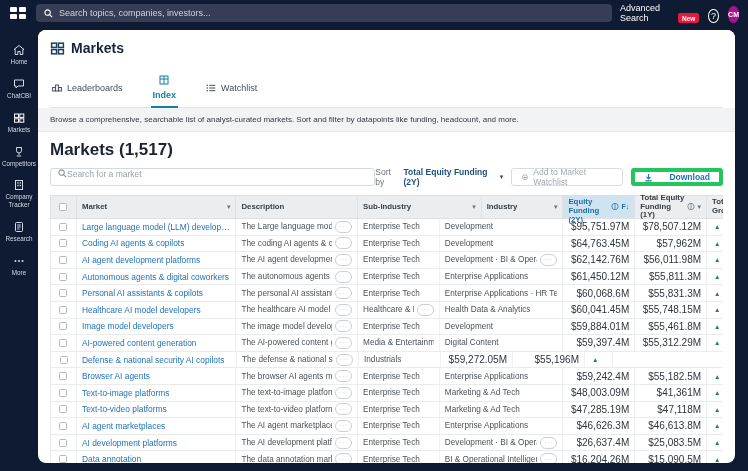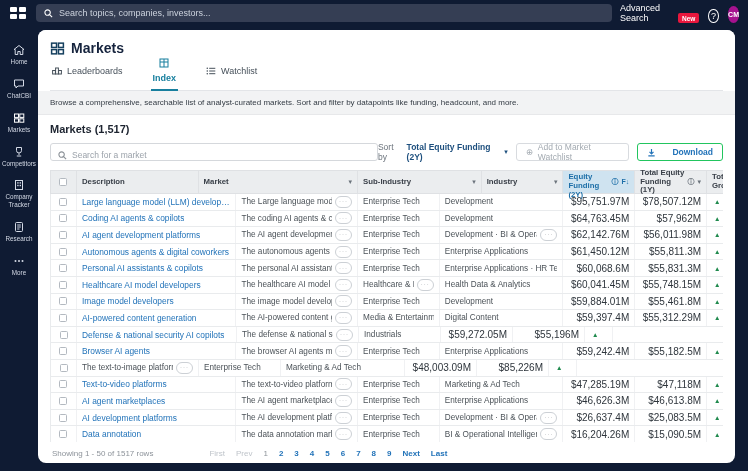--- a/index.html
+++ b/index.html
@@ -21,38 +21,38 @@
   .sidebar { position:absolute; left:0; top:30px; width:38px; bottom:0; display:flex; flex-direction:column; padding-top:8px; }
   .side-item { display:flex; flex-direction:column; align-items:center; gap:2px; padding:6px 0; cursor:pointer; }
   .side-item svg { display:block; }
   .side-item .lbl { color:#d4dae6; font-size:6.3px; text-align:center; line-height:1.25; }
 
   
   .card { position:absolute; left:38px; top:30px; right:13px; bottom:8px; background:#fff; border-radius:8px; overflow:hidden; }
   .card-head { padding:10px 12px 0 12px; background:#fff; }
   .title-row { display:flex; align-items:center; gap:6px; }
   .page-title { font-size:14px; font-weight:bold; color:#15233d; }
-  .tabs { display:flex; gap:26px; margin-top:2px; border-bottom:1px solid #e3e5e8; }
+  .tabs { display:flex; gap:26px; margin-top:19px; border-bottom:1px solid #e3e5e8; }
   .tab { display:flex; align-items:center; gap:5px; font-size:9px; color:#46505a; padding:0 2px 6px 2px; cursor:pointer; }
   .tab.active { color:#177f9e; font-weight:bold; border-bottom:2px solid #177f9e; margin-bottom:-1px;flex-direction:column; }
   .desc-strip { background:#f2f3f4; border-bottom:1px solid #e7e8ea; padding:7px 12px; font-size:8px; color:#333b44; }
 
   .content { padding:8px 12px 0 12px; }
-  .tbl-heading { font-size:11px; font-weight:bold; color:#1d2430; }
+  .tbl-heading { font-size:17px; font-weight:bold; color:#1d2430; }
   .toolbar { display:flex; align-items:center; margin-top:7px; }
-  .msearch { width:345px; height:18px; border:1px solid #d5d8dc; border-radius:3px; display:flex; align-items:flex-end; gap:5px; padding:0 7px; }
+  .msearch { width:345px; height:18px; border:1px solid #d5d8dc; border-radius:3px; display:flex; align-items:flex-start; padding:0 7px; }
   .msearch .ph { color:#9ba2aa; font-size:8.5px; }
   .tools { margin-left:auto; display:flex; align-items:center; gap:8px; }
   .sortby { display:flex; align-items:center; gap:4px; font-size:8.5px; }
   .sortby .sb-lbl { color:#6b737c; }
   .sortby .sb-val { color:#1d4f7e; font-weight:bold; }
   .sortby .chev { color:#1d4f7e; font-size:7px; }
   .btn { height:18px; display:flex; align-items:center; gap:5px; padding:0 9px; border-radius:3px; font-size:8.5px; background:#fff; cursor:pointer; }
   .btn.disabled { border:1px solid #d8dbdf; color:#a3aab1; }
-  .btn.primary-outline { border:1px solid #22c55e; color:#2273b9; font-weight:bold;gap:16px; }
+  .btn.primary-outline { border:4px solid #22c55e; color:#2273b9; font-weight:bold;gap:16px; }
 
   
   .tbl-wrap { margin-top:8px; width:673px; overflow:hidden; height:272px; }
   .tbl { width:686px; }
   .thr { display:flex; background:#ebedef; border:1px solid #dfe1e4; height:24px; }
   .th { font-size:7.8px; font-weight:bold; color:#3a4049; display:flex; align-items:center; padding:0 5px; border-right:1px solid #dfe1e4; line-height:1.15; }
   .th .arr { margin-left:auto; color:#6b737c; font-size:7px; }
   .th.sorted { background:#cfe3f0; color:#1d6fa8; }
   .th .hicons { margin-left:auto; display:flex; align-items:center; gap:3px; font-size:7px; color:#1d6fa8; }
   .th.f1 .hicons { color:#6b737c; }
@@ -242,26 +242,26 @@
         </div>
       </div>
     </div>
 
     <div class="tbl-wrap">
       <div class="tbl">
         <div class="thr">
           <div class="th c-check">
               <span class="cb"></span>
             </div>
-          <div class="th c-desc">
-              <span>Description</span>
-            </div>
           <div class="th c-market">
               <span>Market</span>
               <span class="arr">▾</span>
+            </div>
+          <div class="th c-desc">
+              <span>Description</span>
             </div>
           <div class="th c-sub">
               <span>Sub-Industry</span>
               <span class="arr">▾</span>
             </div>
           <div class="th c-ind">
               <span>Industry</span>
               <span class="arr">▾</span>
             </div>
           <div class="th c-f2 sorted">
@@ -509,32 +509,35 @@
     <div class="td c-f2 num">$59,242.4M</div>
     <div class="td c-f1 num">$55,182.5M</div>
     <div class="td c-g">
                 <span class="tri">▲</span>
               </div>
   </div>
             <div class="tr">
     <div class="td c-check">
                 <span class="cb"></span>
               </div>
+    <div class="td c-market">
+                <a class="mkt" href="#">Text-to-image platforms</a>
+              </div>
     <div class="td c-desc">
                 <span class="txt">The text-to-image platforms market</span>
                 <span class="pill">···</span>
               </div>
     <div class="td c-ind">
                 <span class="txt">Enterprise Tech</span>
               </div>
     <div class="td c-sub">
                 <span class="txt">Marketing &amp; Ad Tech</span>
               </div>
     <div class="td c-f2 num">$48,003.09M</div>
-    <div class="td c-f1 num">$85,226M</div>
+    <div class="td c-f1 num">$41,361M</div>
     <div class="td c-g">
                 <span class="tri">▲</span>
               </div>
   </div>
             <div class="tr">
     <div class="td c-check">
                 <span class="cb"></span>
               </div>
     <div class="td c-market">
                 <a class="mkt" href="#">Text-to-video platforms</a>

